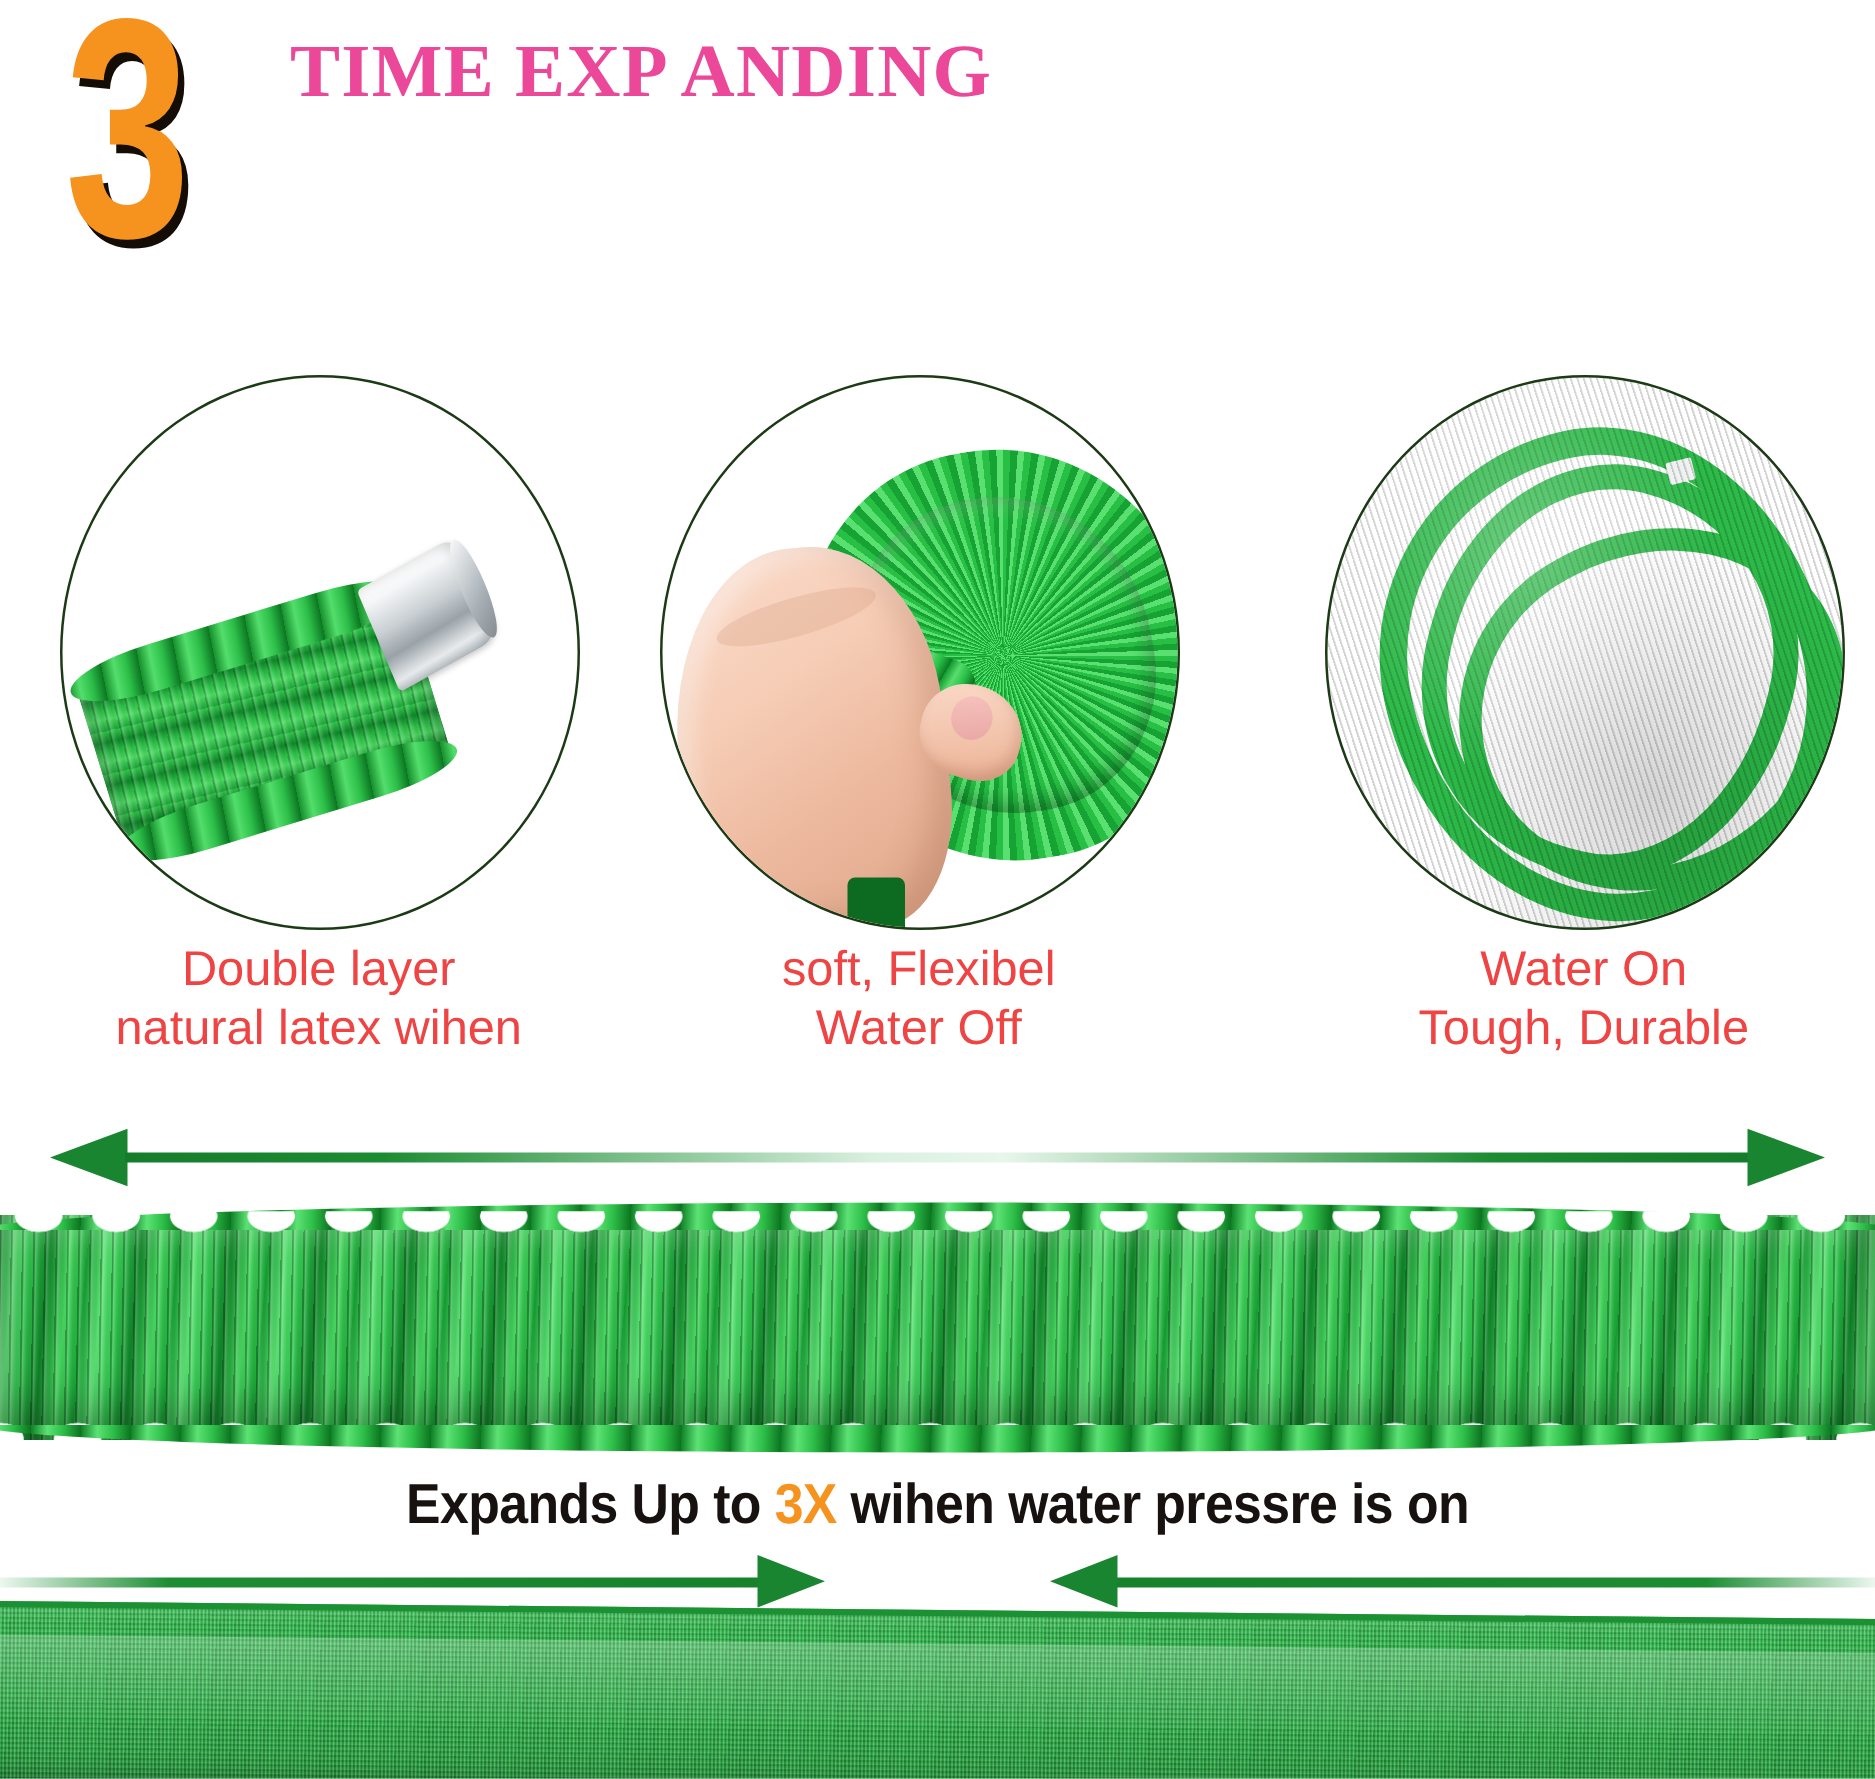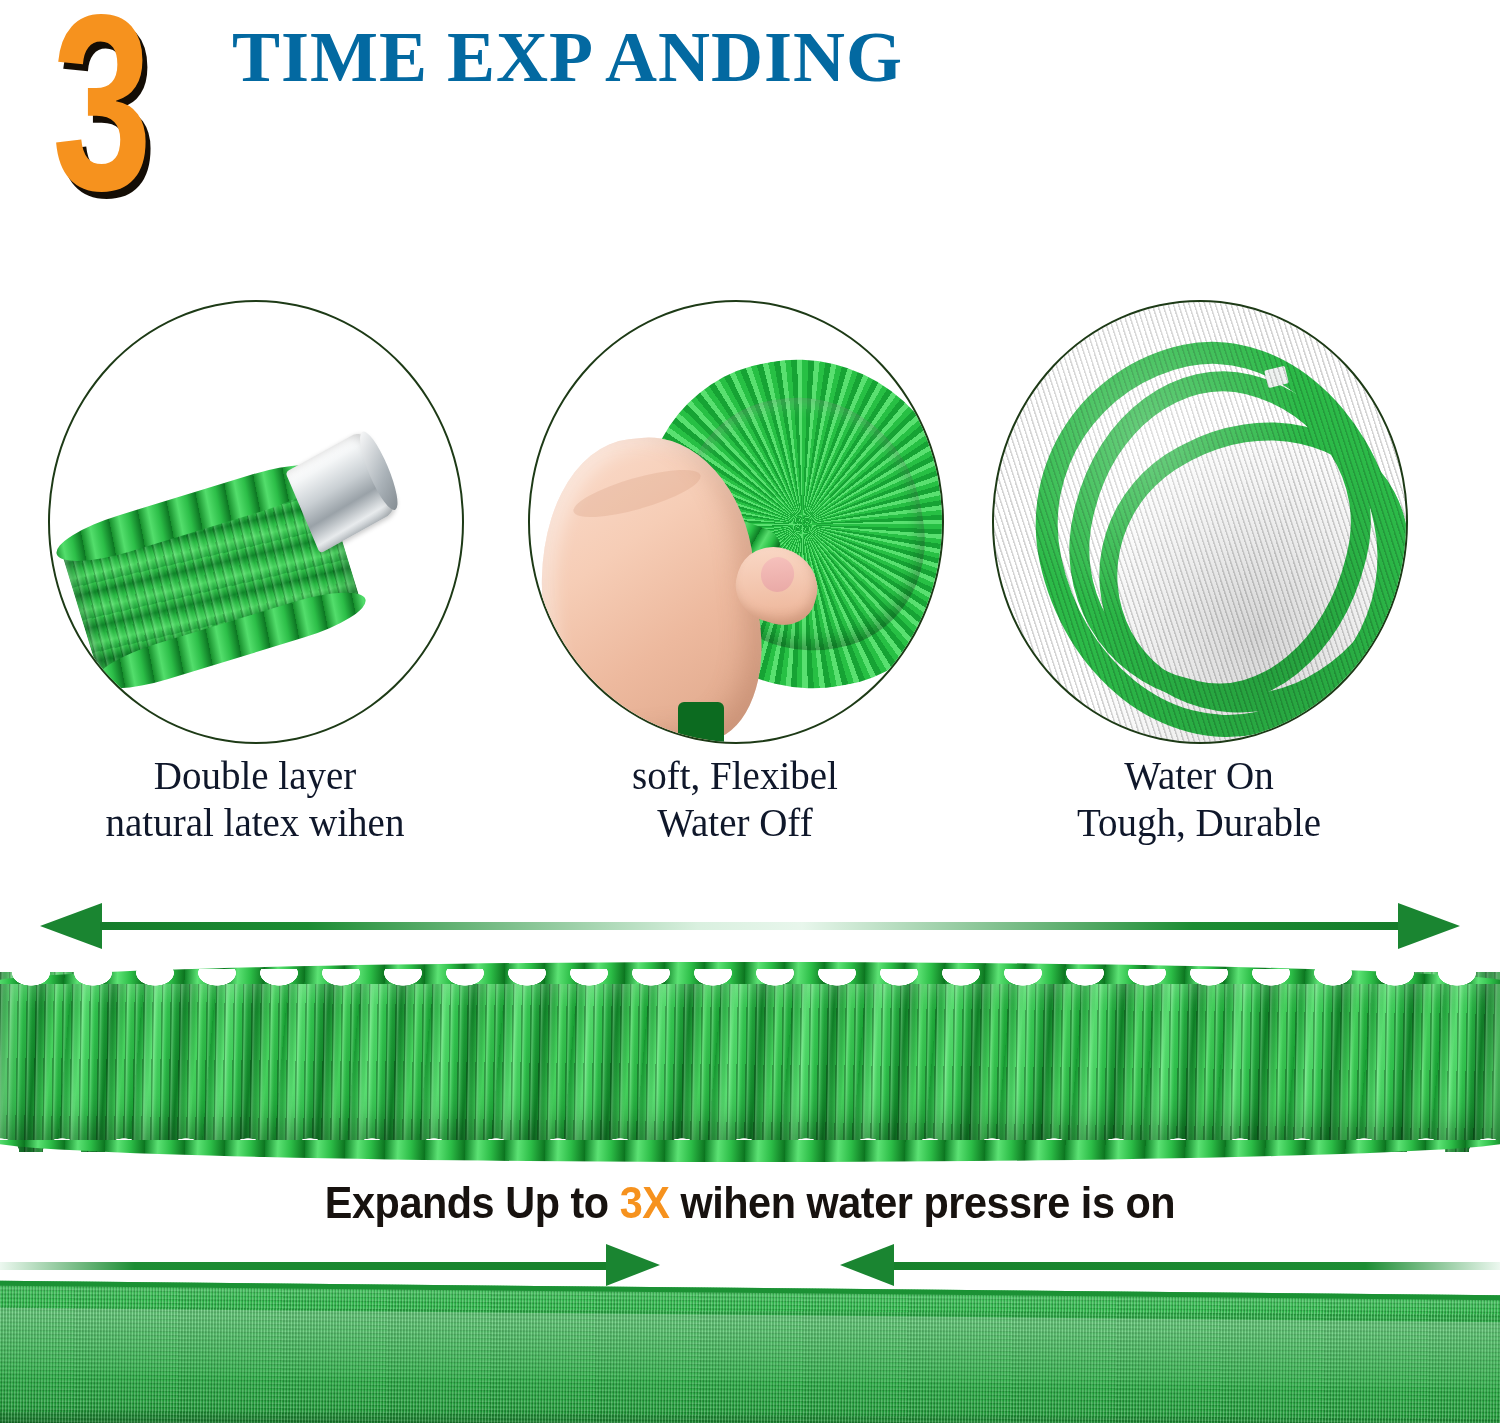--- a/index.html
+++ b/index.html
@@ -41,23 +41,23 @@
     letter-spacing: -4px;
     -webkit-font-smoothing: antialiased;
   }
   #headline {
     position: absolute;
     left: 232px;
     top: 8px;
     width: 1250px;
     font-family: "Liberation Serif", serif;
     font-weight: bold;
-    font-size: 72px;
+    font-size: 60px;
     line-height: 98px;
-    color: #0369a1;
+    color: #ec4899;
     letter-spacing: 1px;
     text-transform: uppercase;
   }
   #headline .hl-line { display: block; white-space: nowrap; }
 
   
   #features {
     position: absolute;
     left: 0;
     top: 300px;
@@ -65,21 +65,21 @@
     height: 560px;
   }
   .feature {
     position: absolute;
     top: 0;
     width: 430px;
     height: 560px;
   }
   .feature.f0 { left: 40px; }
   .feature.f1 { left: 520px; }
-  .feature.f2 { left: 984px; }
+  .feature.f2 { left: 1052px; }
 
   .circle-frame {
     position: absolute;
     left: 8px; top: 0;
     width: 412px;
     height: 440px;
     border: 2px solid #1d3a16;
     border-radius: 50%;
     background: #ffffff;
     overflow: hidden;
@@ -304,24 +304,24 @@
     border-radius: 2px;
     transform: rotate(-14deg);
   }
 
   .feature-caption {
     position: absolute;
     left: 0;
     top: 452px;
     width: 430px;
     text-align: center;
-    font-family: Liberation Serif, serif;
+    font-family: Liberation Sans, sans-serif;
     font-size: 39px;
     line-height: 47px;
-    color: #0f172a;
+    color: #ef4444;
   }
   .feature-caption .cap-line { display: block; }
 
   
   #expand-arrow {
     position: absolute;
     left: 40px;
     top: 895px;
     width: 1420px;
     height: 62px;

